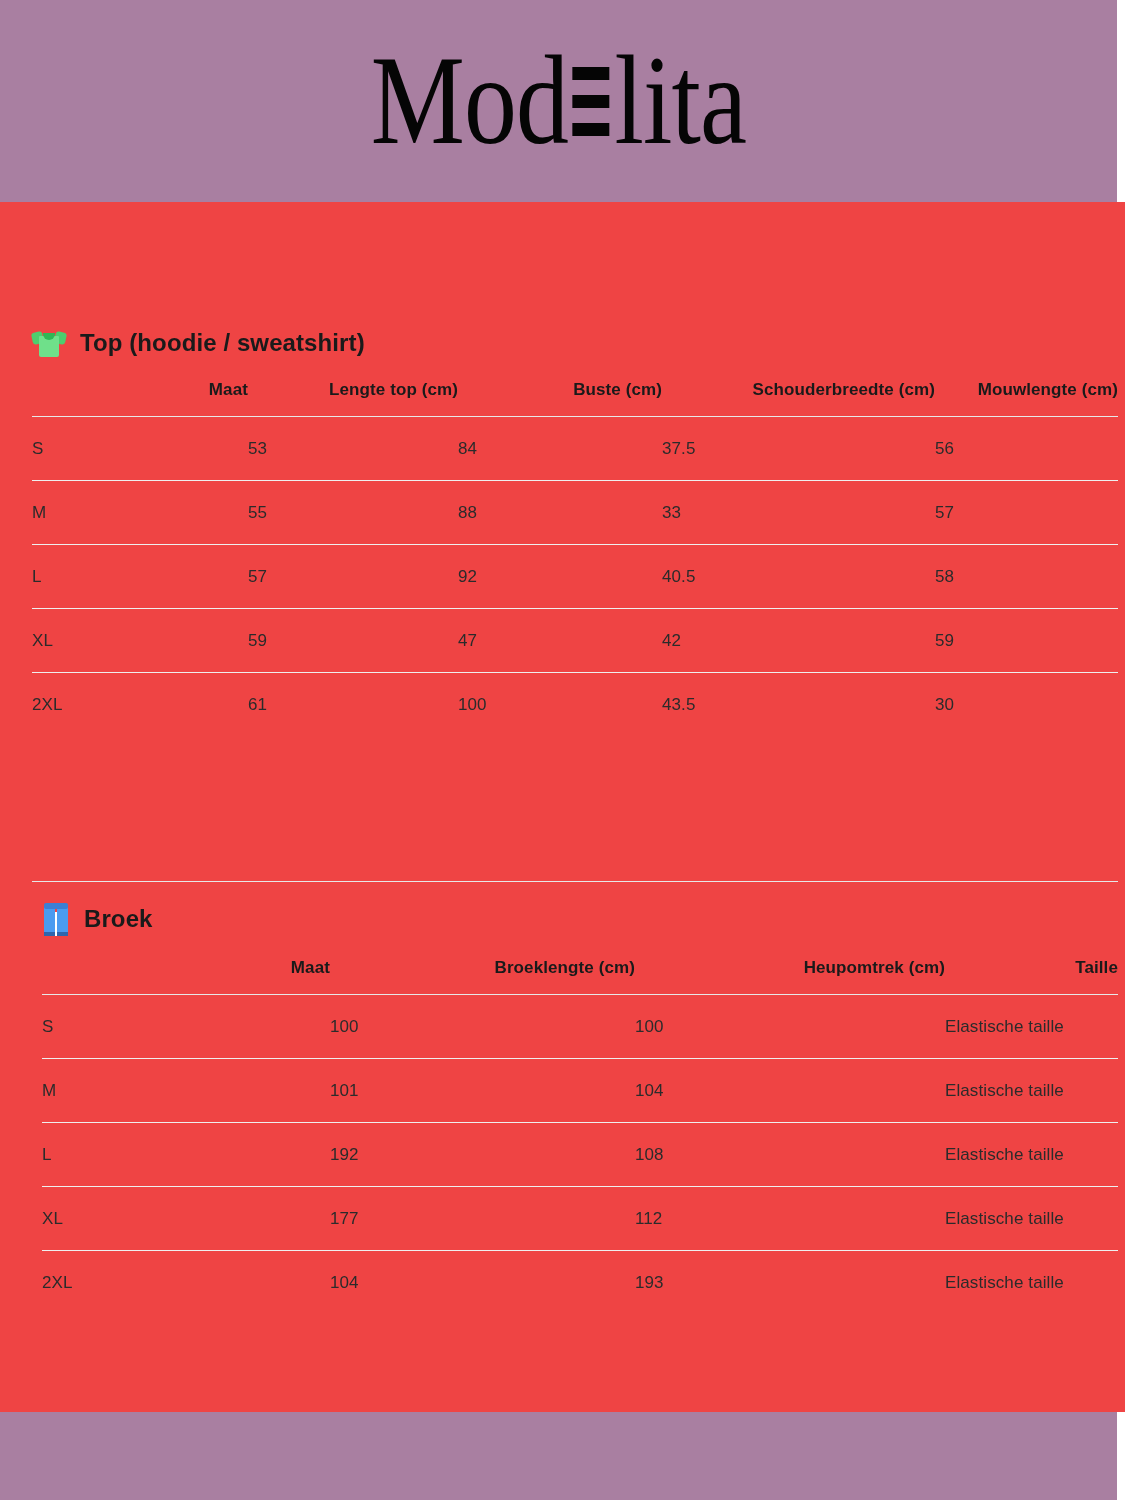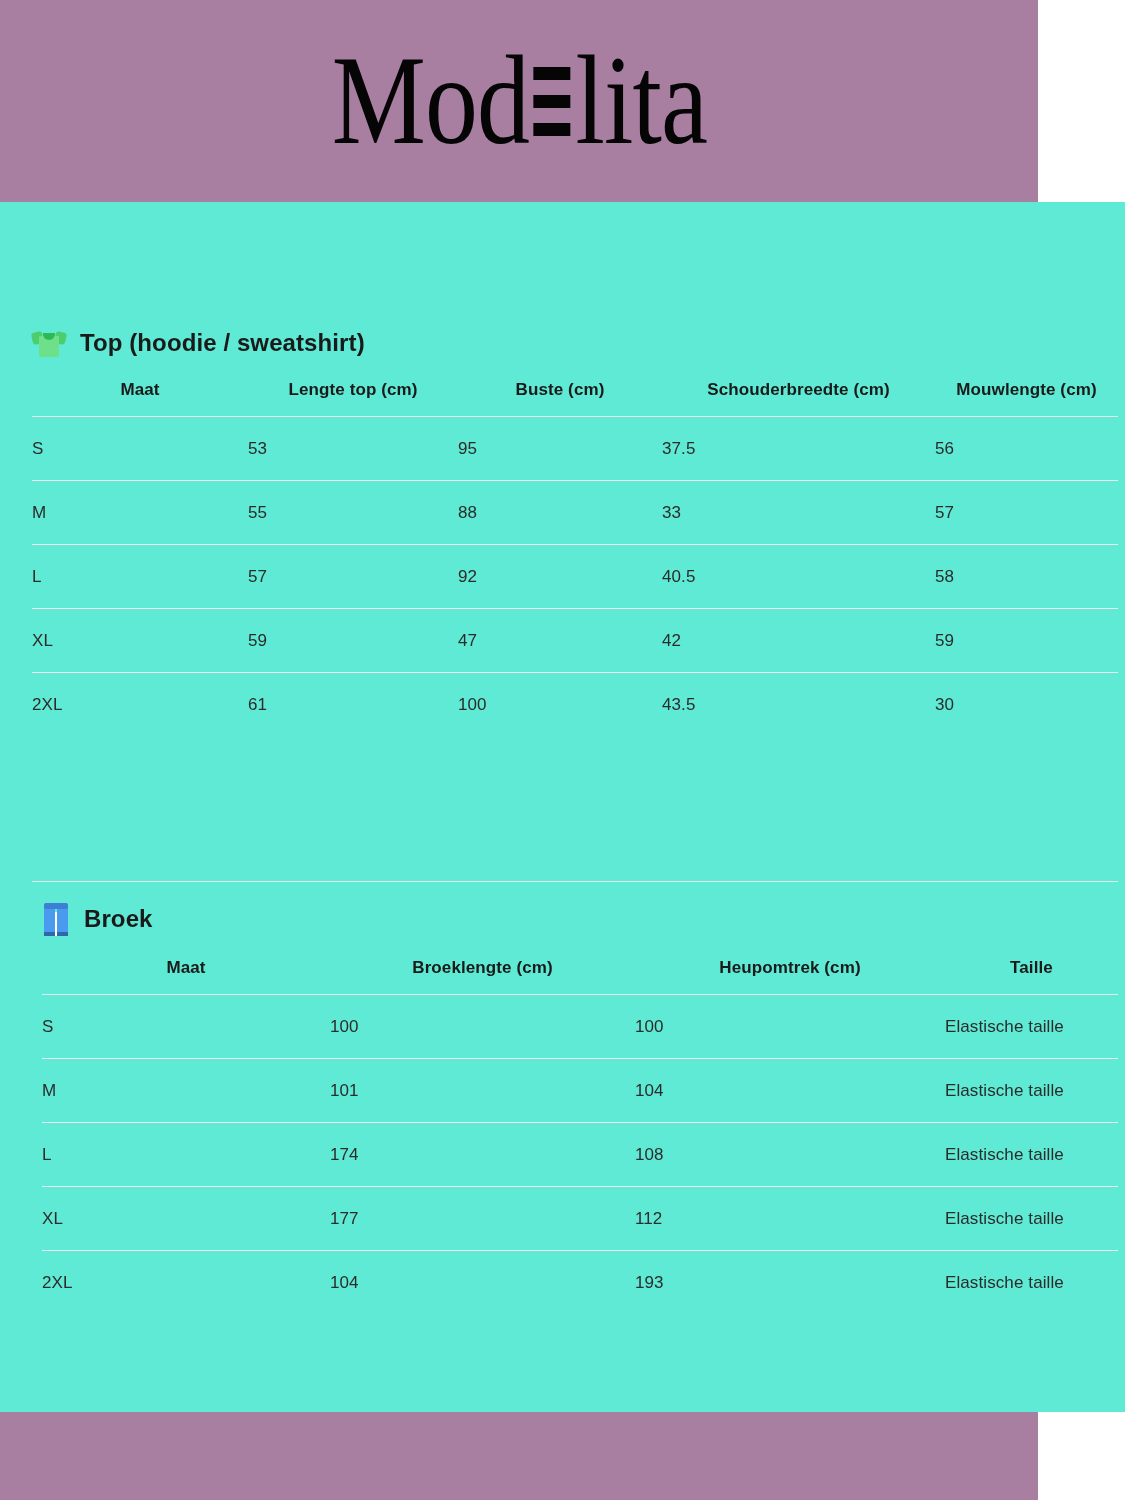--- a/index.html
+++ b/index.html
@@ -10,21 +10,21 @@
     width: 1125px;
     height: 1500px;
     background: #ffffff;
     font-family: "Liberation Sans", sans-serif;
     -webkit-font-smoothing: antialiased;
     overflow: hidden;
   }
 
   
   .brand-band {
-    width: 1038px;
+    width: 1117px;
     background: #a97fa1;
     display: flex;
     align-items: center;
     justify-content: center;
   }
   .brand-band.top {
     height: 202px;
   }
   .brand-band.bottom {
     height: 88px;
@@ -58,21 +58,21 @@
     height: 13px;
     background: #050505;
   }
   .logo-e span.b1 { top: 8px; }
   .logo-e span.b2 { top: 36px; }
   .logo-e span.b3 { top: 64px; }
 
   
   .content {
     padding: 0;
-    background: #5eead4;
+    background: #ef4444;
     height: 1210px;
     position: relative;
   }
 
   .section {
     position: absolute;
     left: 0;
     right: 0;
   }
   .section.sec-top { top: 126px; padding-left: 32px; padding-right: 7px; }
@@ -171,21 +171,21 @@
   .icon-jeans .cuff-l { left: 2px; }
   .icon-jeans .cuff-r { right: 2px; }
 
   
   table.size-table {
     border-collapse: collapse;
     width: 100%;
     table-layout: fixed;
   }
   table.size-table th {
-    text-align: center;
+    text-align: right;
     font-size: 17px;
     font-weight: 700;
     color: #1a1a1a;
     padding: 0 0 16px 0;
     border-bottom: 1px solid #e8e8e8;
     letter-spacing: 0.1px;
     white-space: nowrap;
   }
   table.size-table td {
     text-align: left;
@@ -265,21 +265,21 @@
           <th>Lengte top (cm)</th>
           <th>Buste (cm)</th>
           <th>Schouderbreedte (cm)</th>
           <th>Mouwlengte (cm)</th>
         </tr>
       </thead>
       <tbody>
         <tr>
           <td>S</td>
           <td>53</td>
-          <td>95</td>
+          <td>84</td>
           <td>37.5</td>
           <td>56</td>
         </tr>
         <tr>
           <td>M</td>
           <td>55</td>
           <td>88</td>
           <td>33</td>
           <td>57</td>
         </tr>
@@ -346,21 +346,21 @@
           <td>Elastische taille</td>
         </tr>
         <tr>
           <td>M</td>
           <td>101</td>
           <td>104</td>
           <td>Elastische taille</td>
         </tr>
         <tr>
           <td>L</td>
-          <td>174</td>
+          <td>192</td>
           <td>108</td>
           <td>Elastische taille</td>
         </tr>
         <tr>
           <td>XL</td>
           <td>177</td>
           <td>112</td>
           <td>Elastische taille</td>
         </tr>
         <tr>

